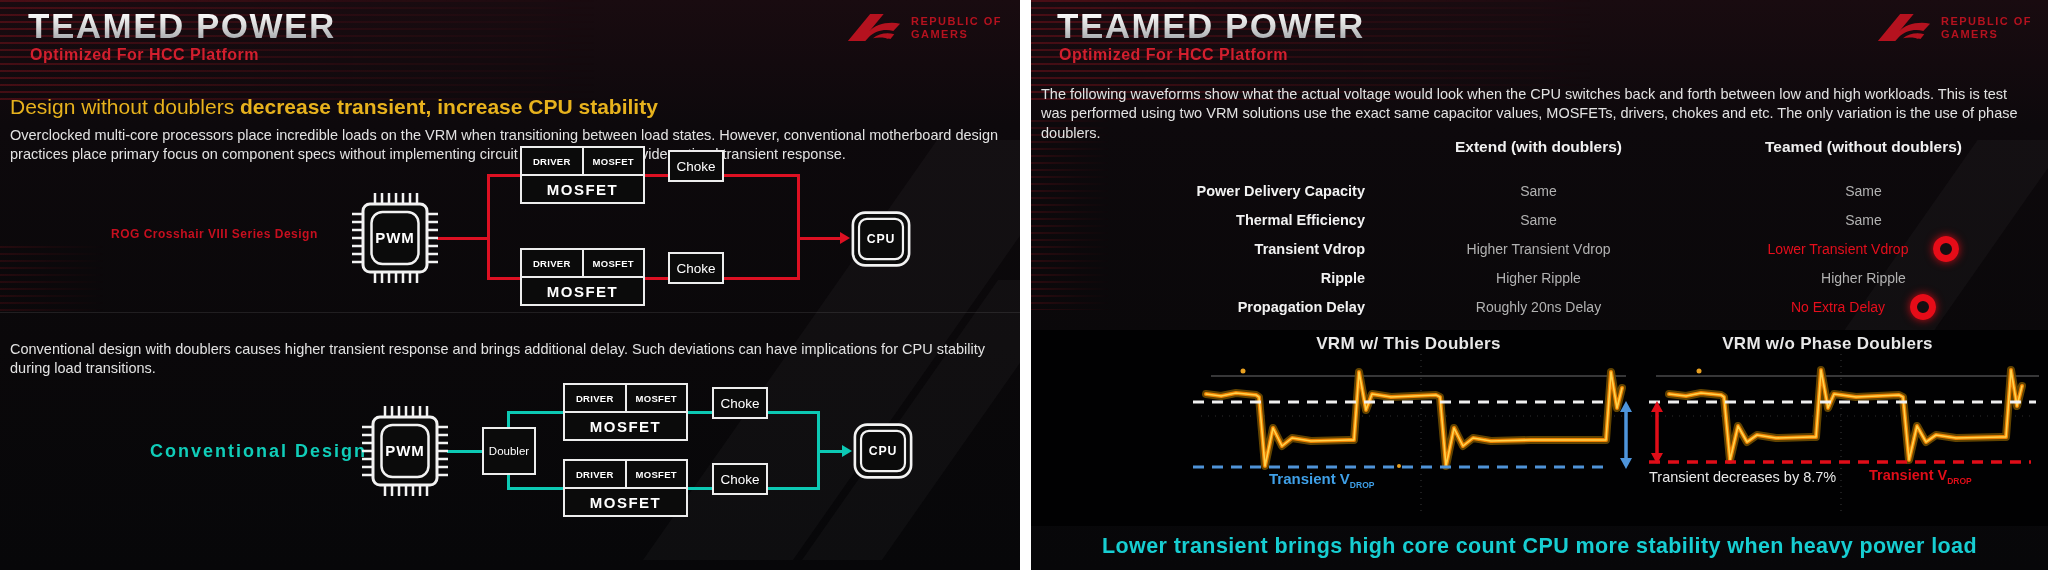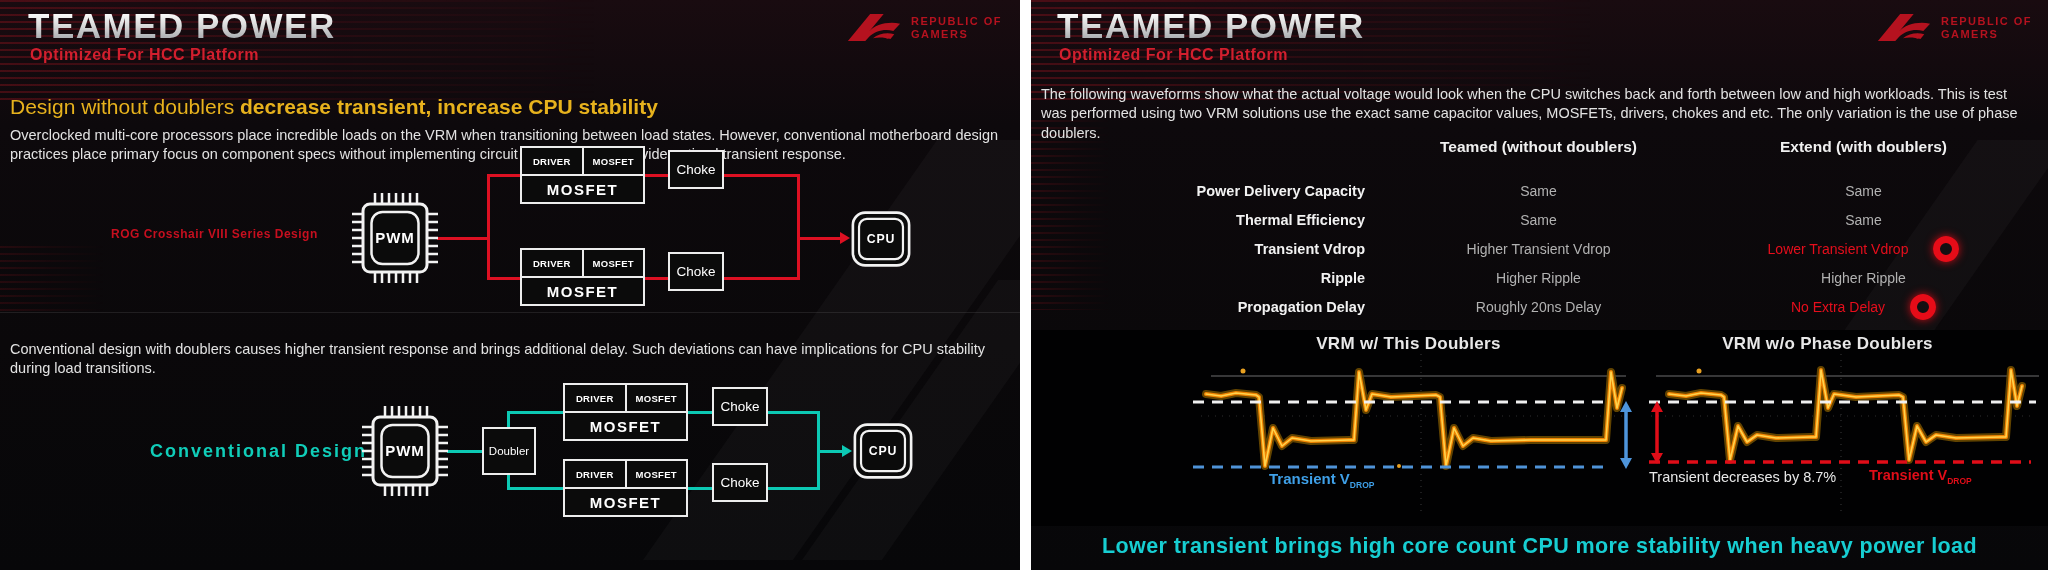--- a/index.html
+++ b/index.html
@@ -44,21 +44,21 @@
   .box{position:absolute;border:2.5px solid #ededed;background:#0b0b0b;color:#fff;
        display:flex;align-items:center;justify-content:center;box-sizing:border-box;z-index:2;}
   .module{position:absolute;width:125px;height:58px;border:2.5px solid #ededed;background:#0b0b0b;
        display:flex;flex-direction:column;box-sizing:border-box;z-index:2;color:#fff;}
   .module-top{display:flex;height:26px;border-bottom:2.5px solid #ededed;}
   .module-top .cell{flex:1;display:flex;align-items:center;justify-content:center;
        font-size:9.5px;font-weight:bold;letter-spacing:.3px;}
   .module-top .cell:first-child{border-right:2.5px solid #ededed;}
   .module-bottom{flex:1;display:flex;align-items:center;justify-content:center;
        font-size:15px;font-weight:bold;letter-spacing:1.5px;}
-  .choke{width:56px;height:39px;font-size:13.5px;}
+  .choke{width:56px;height:32px;font-size:13.5px;}
   .doubler{width:54px;height:48px;font-size:11.5px;}
   .chip{position:absolute;width:100px;height:100px;z-index:2;}
   .cpu{position:absolute;width:62px;height:58px;z-index:2;}
 
   
   .thead,.trow{position:absolute;display:grid;grid-template-columns:280px 335px 315px;align-items:center;left:60px;}
   .thead{top:132px;height:30px;}
   .th{font-size:15.5px;font-weight:bold;color:#f0f0f0;text-align:center;}
   .trow{height:29px;}
   .tlabel{font-size:14.5px;font-weight:bold;color:#f2f2f2;text-align:right;padding-right:6px;}
@@ -235,22 +235,22 @@
       <div class="logo-text">
         <div>REPUBLIC OF</div>
         <div>GAMERS</div>
       </div>
     </div>
 
     <div class="body-text" style="left:10px;top:85px;width:992px;">The following waveforms show what the actual voltage would look when the CPU switches back and forth between low and high workloads.  This is test was performed using two VRM solutions use the exact same capacitor values, MOSFETs, drivers, chokes and etc. The only variation is the use of phase doublers.</div>
 
     <div class="thead">
       <div class="th"></div>
+      <div class="th">Extend (with doublers)</div>
       <div class="th">Teamed (without doublers)</div>
-      <div class="th">Extend (with doublers)</div>
     </div>
 
     <div class="trow" style="top:176px;">
       <div class="tlabel">Power Delivery Capacity</div>
       <div class="tval">Same</div>
       <div class="tval">Same</div>
     </div>
     <div class="trow" style="top:205px;">
       <div class="tlabel">Thermal Efficiency</div>
       <div class="tval">Same</div>

